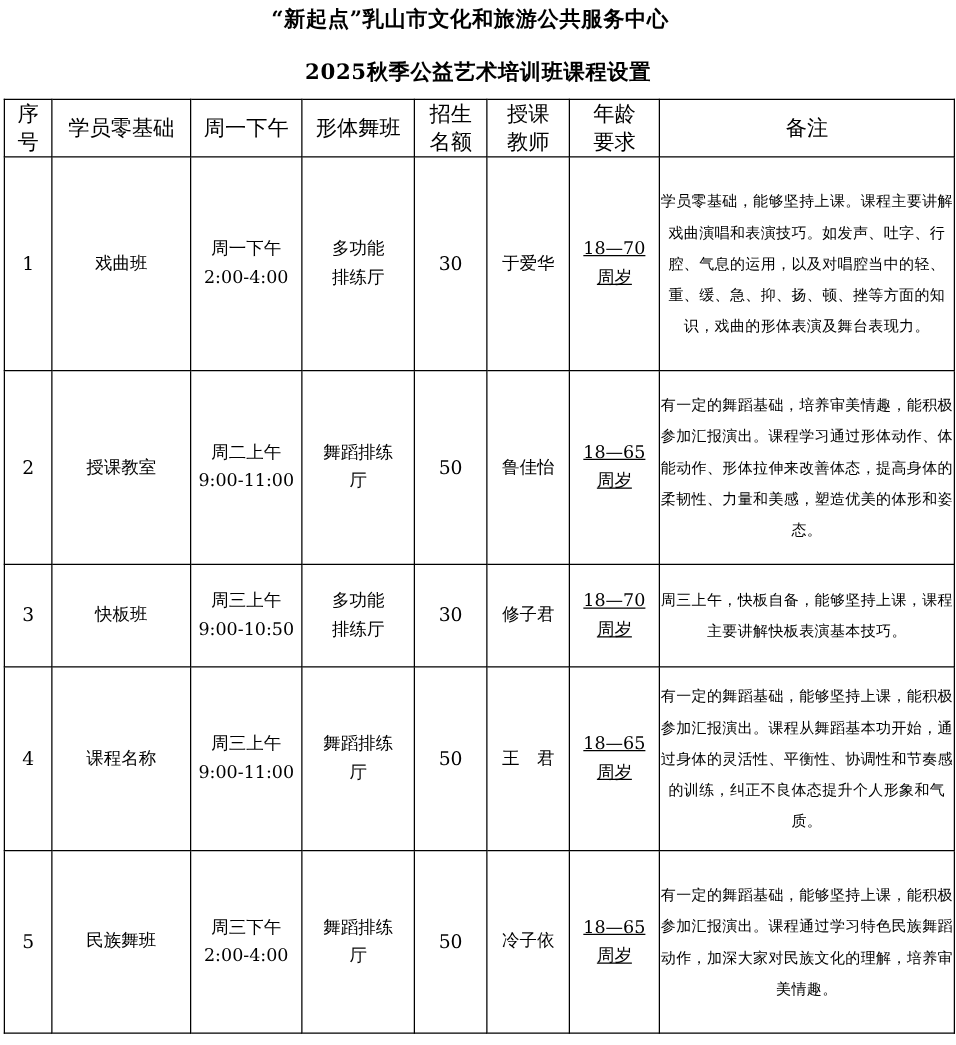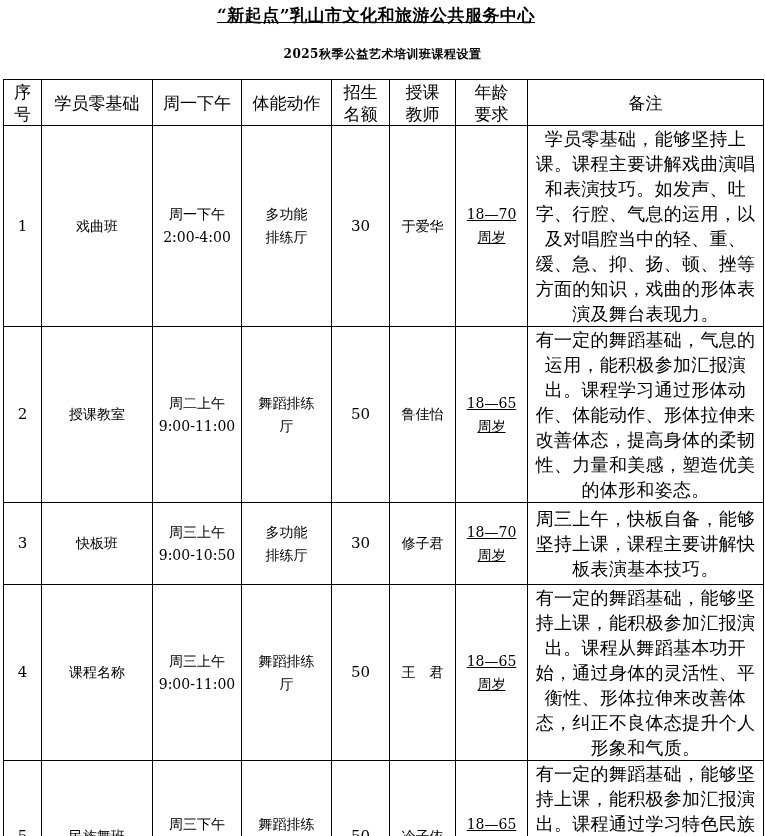--- a/index.html
+++ b/index.html
@@ -1,31 +1,31 @@
 <!DOCTYPE html>
 <html><head>
 <meta charset="utf-8">
 <style>
   html, body { margin:0; padding:0; background:#ffffff; }
   body { width:765px; height:836px; position:relative; overflow:hidden;
          font-family:"DejaVu Serif","Liberation Serif",serif; color:#000; }
   .title1 { position:absolute; left:0; width:752px; top:4px; text-align:center;
-            font-size:17px; font-weight:bold; letter-spacing:0.5px;text-decoration:underline; }
+            font-size:17px; font-weight:bold; letter-spacing:0.5px; }
   .title2 { position:absolute; left:0; width:765px; top:46px; text-align:center;
-            font-size:12px; font-weight:bold; letter-spacing:0.5px; }
+            font-size:17px; font-weight:bold; letter-spacing:0.5px; }
   table.courses { position:absolute; left:3px; top:79px; border-collapse:collapse;
             table-layout:fixed; width:760px; }
   table.courses td, table.courses th { border:1.5px solid #000; padding:0; vertical-align:middle;
             text-align:center; overflow:hidden; }
   th { font-family:"DejaVu Sans","Liberation Sans",sans-serif; font-weight:normal;
        font-size:17px; line-height:22px; height:45px; }
   td { font-size:14px; line-height:23px; }
   td.num { font-size:15px; }
   td.age { text-align:left; padding-left:9px; line-height:23px;text-decoration:underline; }
-  td.note { text-align:left; padding:2px 6px 2px 8px; font-size:18px; line-height:25px;
+  td.note { text-align:left; padding:2px 6px 2px 8px; font-size:12px; line-height:25px;
             text-align:justify; letter-spacing:0.3px; }
   tr.r1 td { height:170px; }
   tr.r2 td { height:154px; }
   tr.r3 td { height:81px; }
   tr.r4 td { height:146px; }
   tr.r5 td { height:145px; }
 </style>
 </head>
 <body>
 
@@ -41,21 +41,21 @@
     <col style="width:58px">
     <col style="width:66px">
     <col style="width:72px">
     <col style="width:236px">
   </colgroup>
   <tbody>
       <tr>
     <th><span>序</span><br><span>号</span></th>
     <th>学员零基础</th>
     <th>周一下午</th>
-    <th>体能动作</th>
+    <th>形体舞班</th>
     <th><span>招生</span><br><span>名额</span></th>
     <th><span>授课</span><br><span>教师</span></th>
     <th><span>年龄</span><br><span>要求</span></th>
     <th>备注</th>
   </tr>
 
   <tr class="r1">
     <td class="num">1</td>
     <td>戏曲班</td>
     <td><span>周一下午</span><br><span>2:00-4:00</span></td>
@@ -67,21 +67,21 @@
   </tr>
 
   <tr class="r2">
     <td class="num">2</td>
     <td>授课教室</td>
     <td><span>周二上午</span><br><span>9:00-11:00</span></td>
     <td><span>舞蹈排练</span><br><span>厅</span></td>
     <td class="num">50</td>
     <td>鲁佳怡</td>
     <td class="age"><span>18—65</span><br><span>周岁</span></td>
-    <td class="note">有一定的舞蹈基础，气息的运用，能积极参加汇报演出。课程学习通过形体动作、体能动作、形体拉伸来改善体态，提高身体的柔韧性、力量和美感，塑造优美的体形和姿态。</td>
+    <td class="note">有一定的舞蹈基础，培养审美情趣，能积极参加汇报演出。课程学习通过形体动作、体能动作、形体拉伸来改善体态，提高身体的柔韧性、力量和美感，塑造优美的体形和姿态。</td>
   </tr>
 
   <tr class="r3">
     <td class="num">3</td>
     <td>快板班</td>
     <td><span>周三上午</span><br><span>9:00-10:50</span></td>
     <td><span>多功能</span><br><span>排练厅</span></td>
     <td class="num">30</td>
     <td>修子君</td>
     <td class="age"><span>18—70</span><br><span>周岁</span></td>
@@ -89,21 +89,21 @@
   </tr>
 
   <tr class="r4">
     <td class="num">4</td>
     <td>课程名称</td>
     <td><span>周三上午</span><br><span>9:00-11:00</span></td>
     <td><span>舞蹈排练</span><br><span>厅</span></td>
     <td class="num">50</td>
     <td>王　君</td>
     <td class="age"><span>18—65</span><br><span>周岁</span></td>
-    <td class="note">有一定的舞蹈基础，能够坚持上课，能积极参加汇报演出。课程从舞蹈基本功开始，通过身体的灵活性、平衡性、形体拉伸来改善体态，纠正不良体态提升个人形象和气质。</td>
+    <td class="note">有一定的舞蹈基础，能够坚持上课，能积极参加汇报演出。课程从舞蹈基本功开始，通过身体的灵活性、平衡性、协调性和节奏感的训练，纠正不良体态提升个人形象和气质。</td>
   </tr>
 
   <tr class="r5">
     <td class="num">5</td>
     <td>民族舞班</td>
     <td><span>周三下午</span><br><span>2:00-4:00</span></td>
     <td><span>舞蹈排练</span><br><span>厅</span></td>
     <td class="num">50</td>
     <td>冷子依</td>
     <td class="age"><span>18—65</span><br><span>周岁</span></td>

